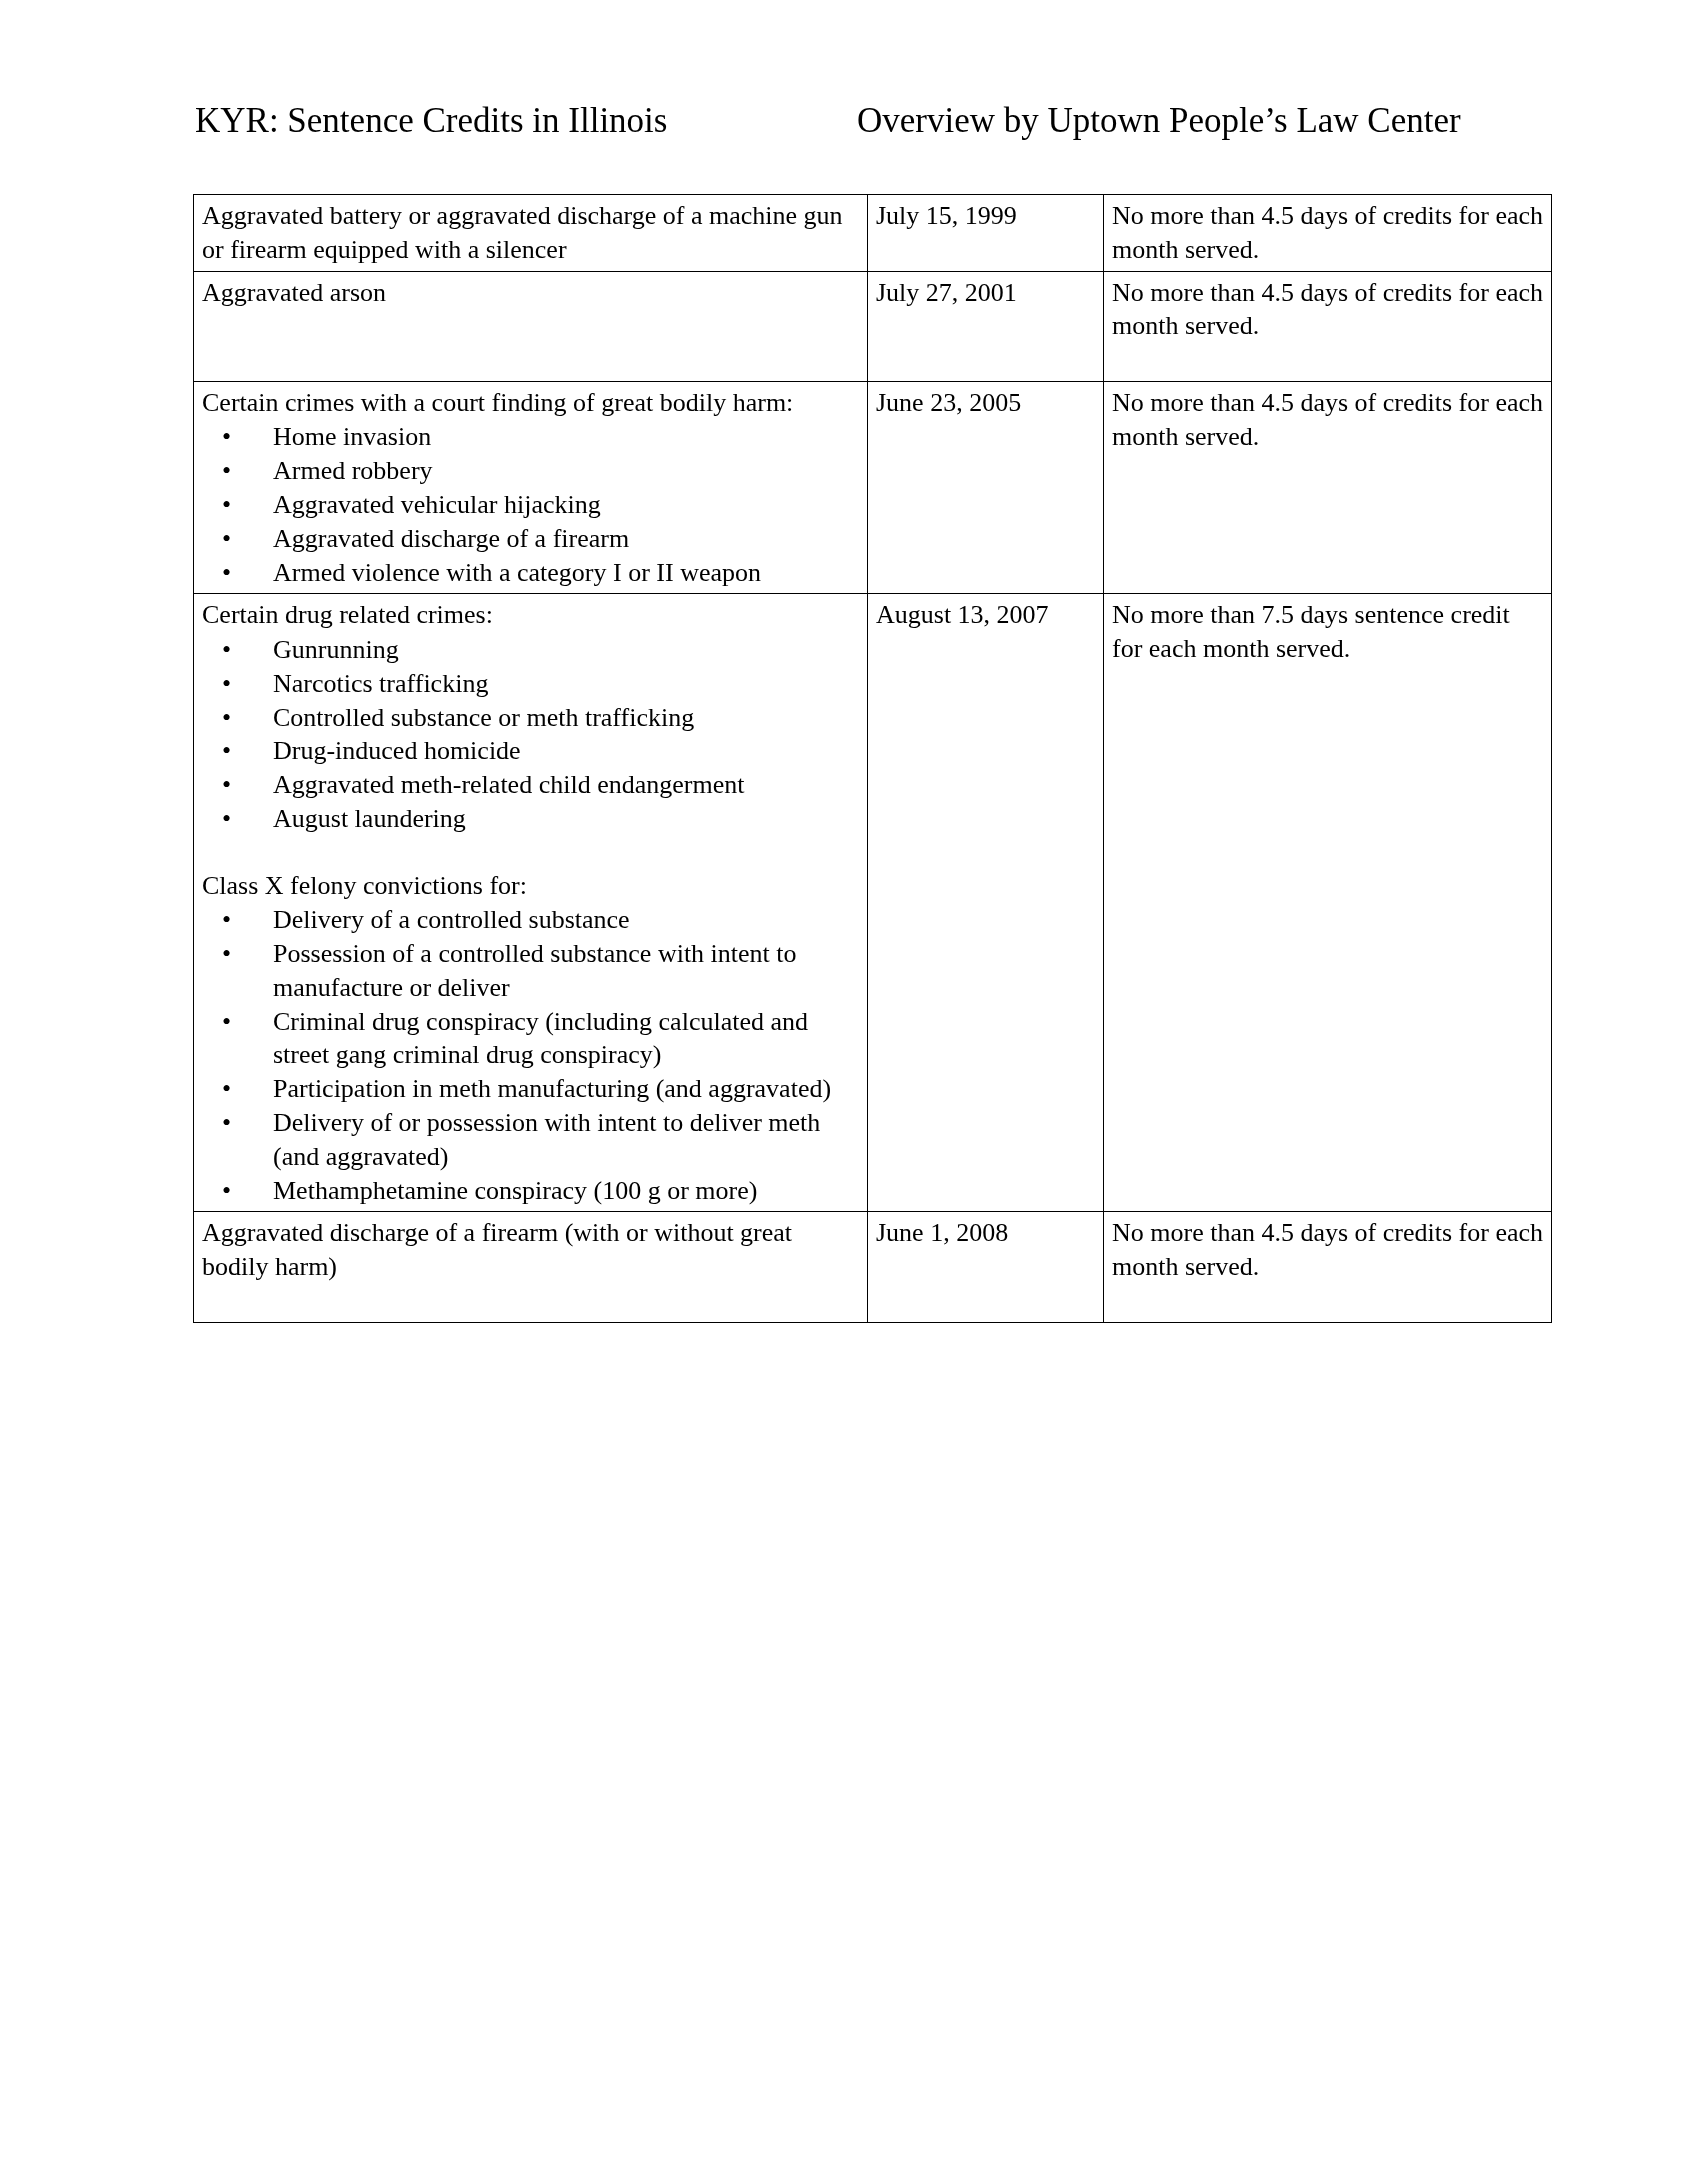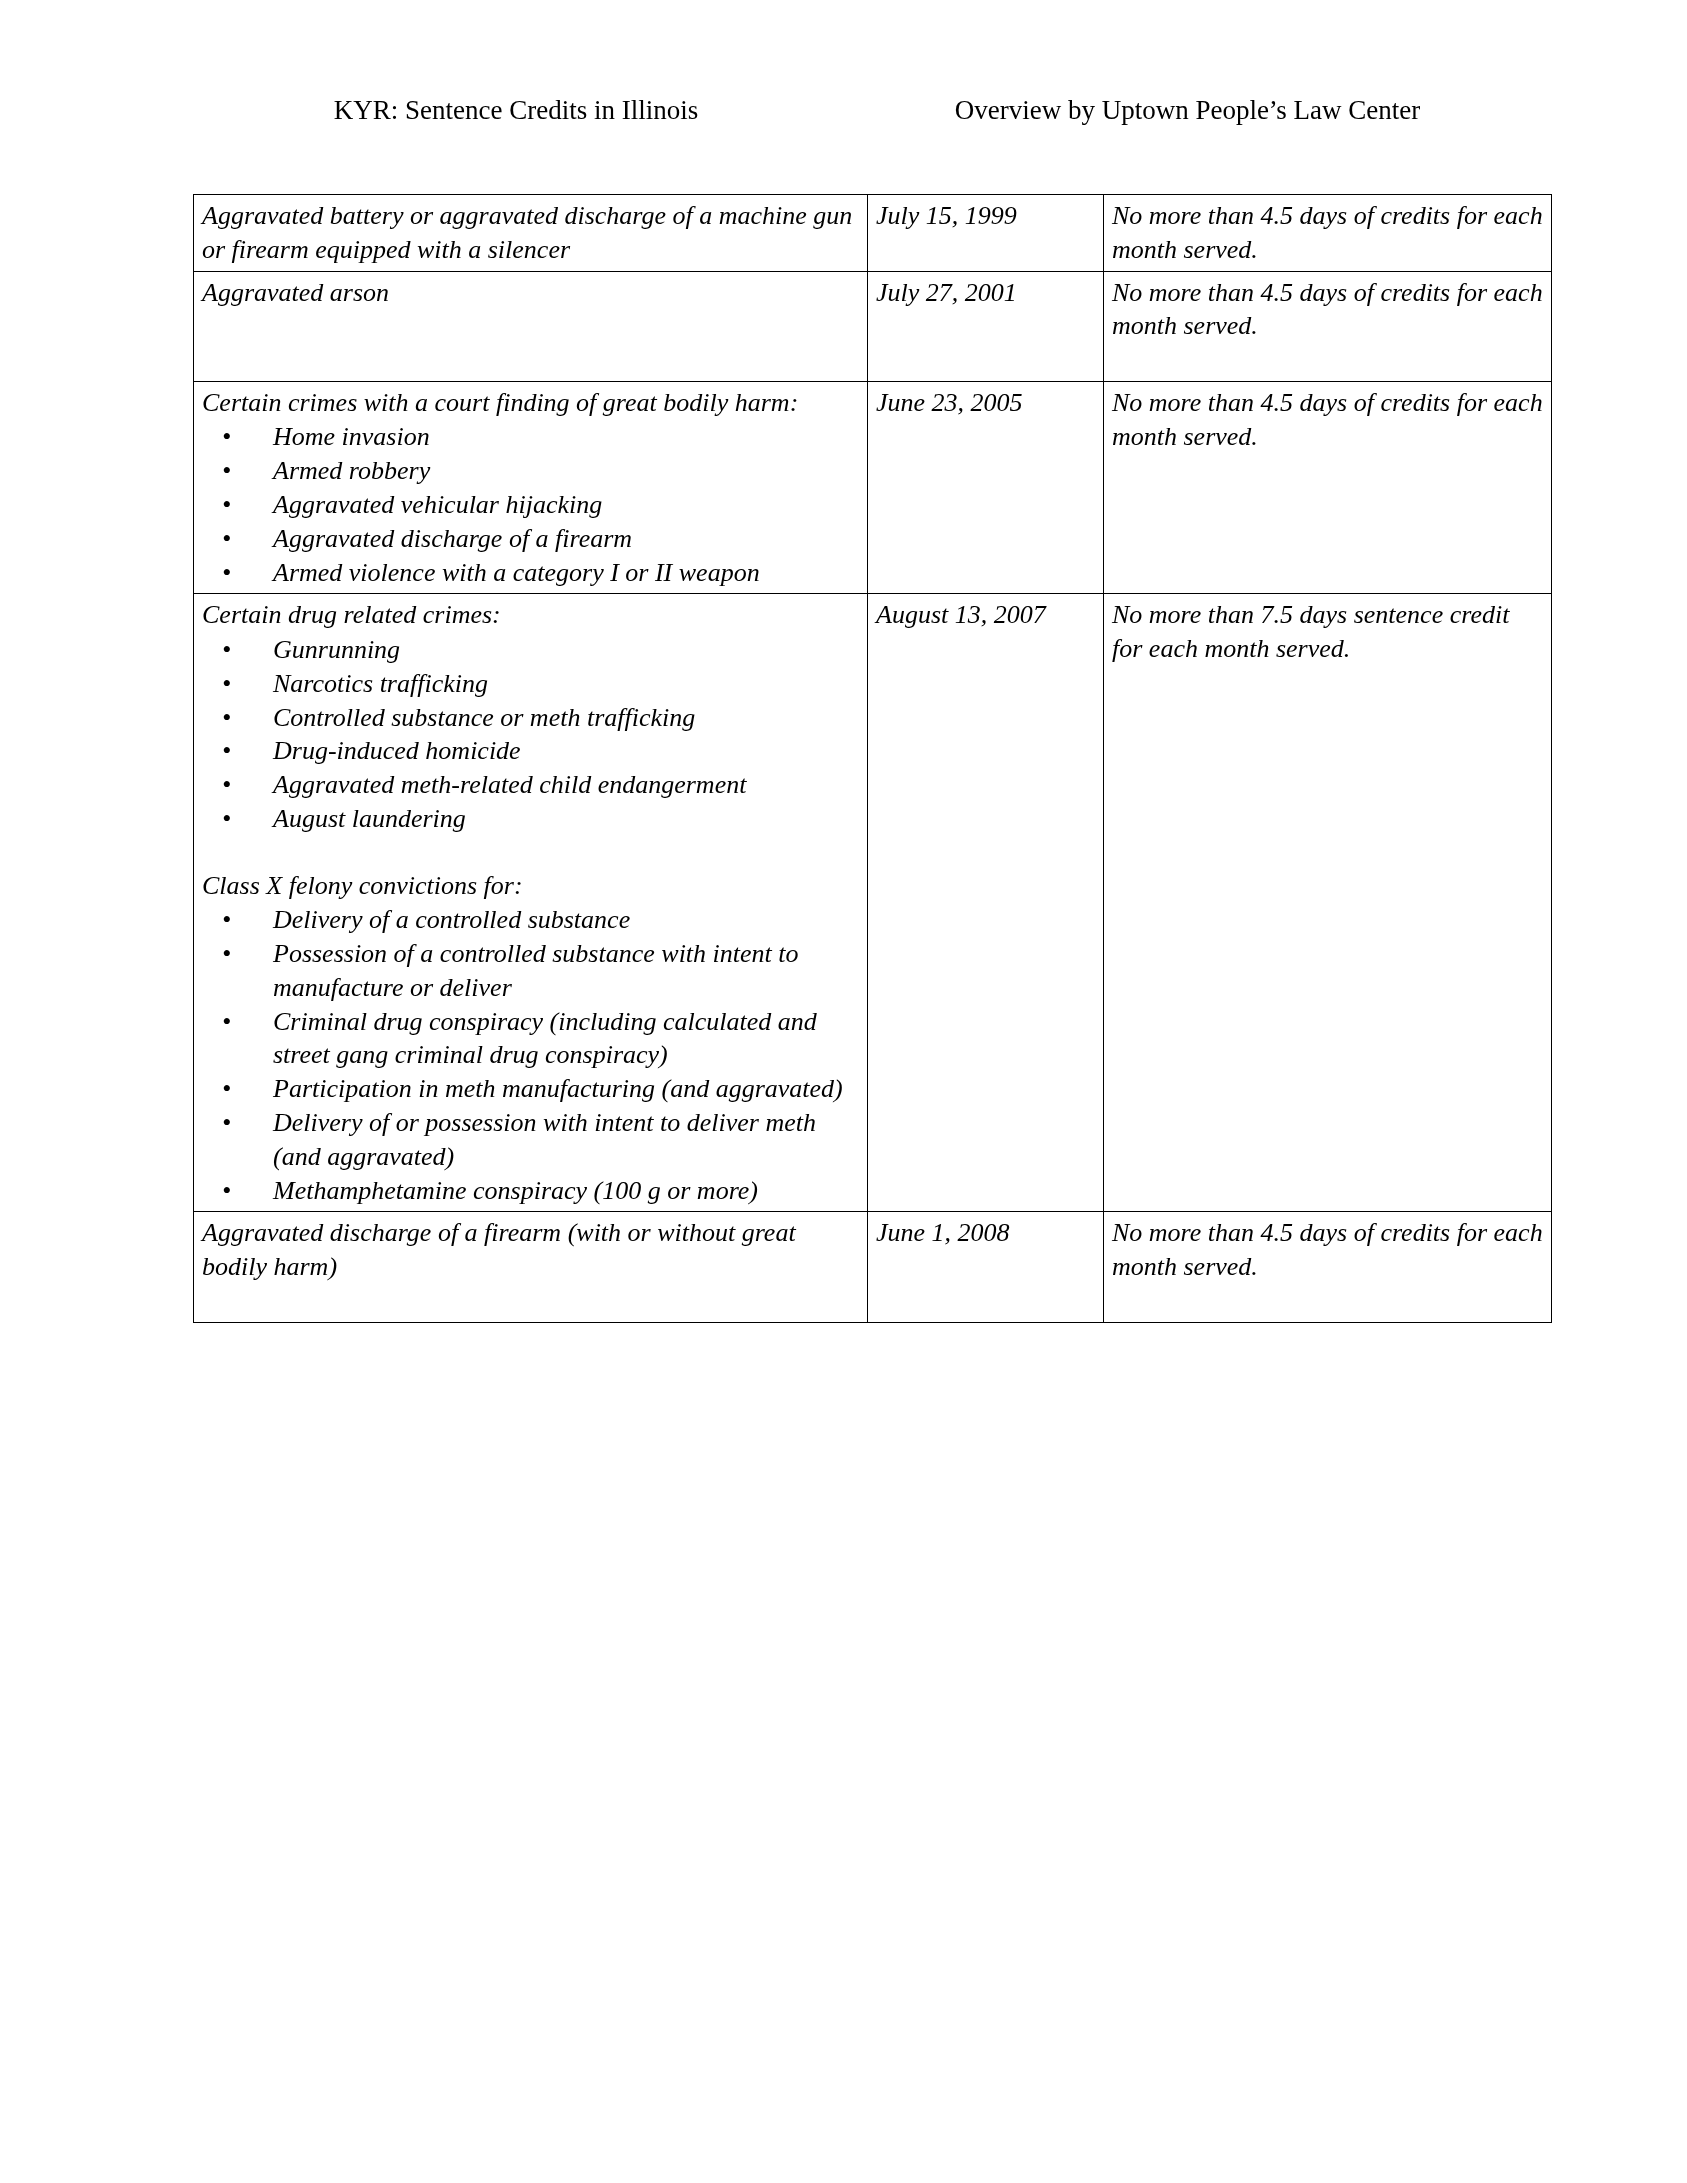--- a/index.html
+++ b/index.html
@@ -11,29 +11,28 @@
     position: relative;
     width: 1687px;
     height: 2183px;
     background: #ffffff;
     font-family: "Liberation Serif", "DejaVu Serif", serif;
     color: #000000;
     box-sizing: border-box;
   }
   .header {
     position: absolute;
-    top: 94px;
+    top: 100px;
     left: 195px;
     width: 1323px;
     display: flex;
     align-items: baseline;
-    font-size: 27px;
+    font-size: 35px;
     line-height: 1.22;
     white-space: nowrap;
-    text-align: center;
   }
   .header-left {
     width: 642px;
     flex: 0 0 642px;
   }
   .header-right {
     flex: 1 1 auto;
     margin-left: 20px;
   }
 
@@ -45,21 +44,20 @@
     border-collapse: collapse;
     table-layout: fixed;
     font-size: 26px;
     line-height: 1.30;
   }
   table.credits td {
     border: 1.3px solid #000000;
     vertical-align: top;
     padding: 4px 6.6px 4px 8px;
     box-sizing: border-box;
-    font-style: italic;
   }
   col.c-offense { width: 674px; }
   col.c-date    { width: 236px; }
   col.c-credit  { width: 448px; }
 
   .cell-text {
     margin: 0;
   }
   .cell-text.lead {
     margin: 0 0 0.7px 0;

